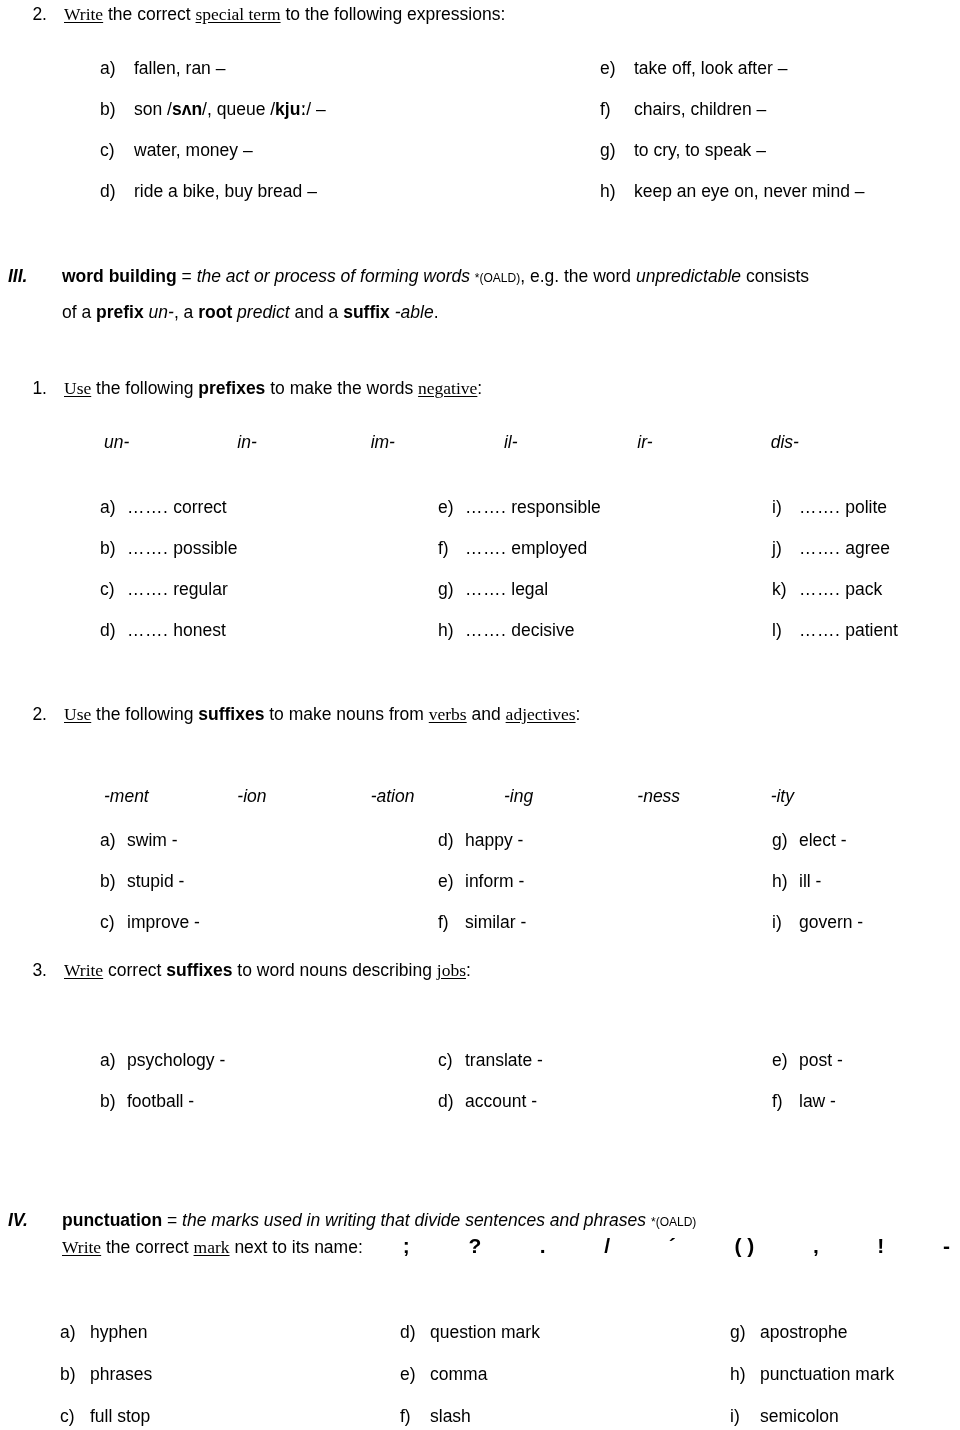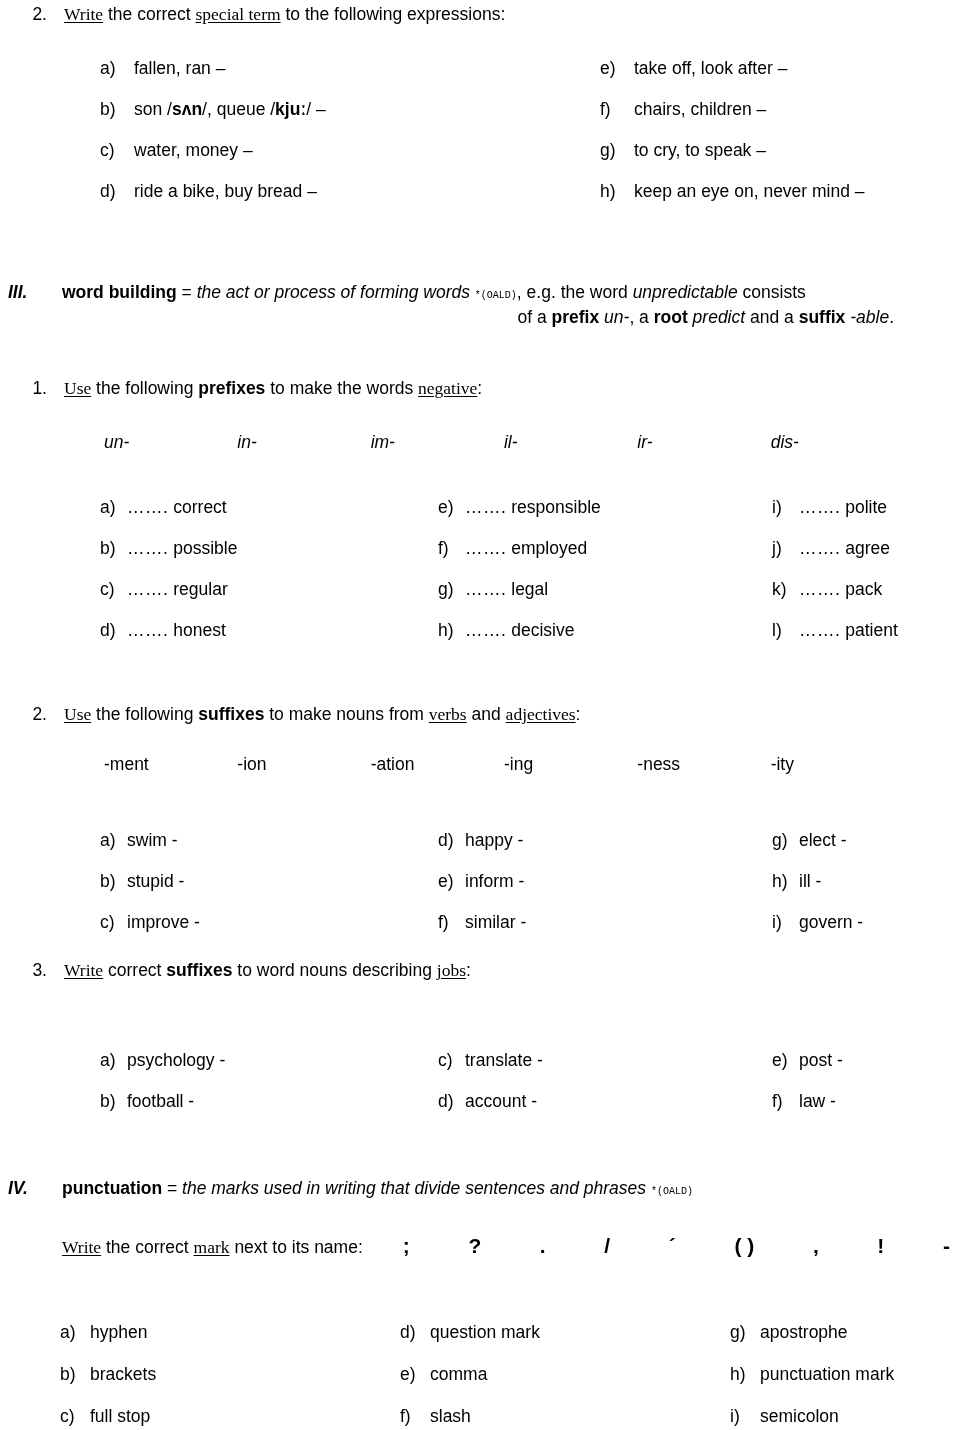--- a/index.html
+++ b/index.html
@@ -31,21 +31,21 @@
     flex: 0 0 44px;
     text-align: right;
     padding-right: 17px;
     font-weight: normal;
   }
   .q-text { flex: 1 1 auto; }
 
   u, .u { text-decoration: underline; text-underline-offset: 2px; font-family: Liberation Serif, serif; }
   b, .b { font-weight: bold; }
   i, .i { font-style: italic; }
-  .small { font-size: 10px; font-family: Liberation Mono, monospace; }
+  .small { font-size: 12px; }
 
   
   .grid { display: grid; width: 100%; }
   .item {
     display: flex;
     align-items: baseline;
     font-size: 17.5px;
     white-space: nowrap;
   }
   .item .lbl {
@@ -59,68 +59,68 @@
 
   
   #sec2-head { position: absolute; left: 20px; top: 4px; width: 920px; }
   #sec2-grid {
     position: absolute; left: 100px; top: 58px; width: 845px;
     grid-template-columns: 500px 345px;
     row-gap: 19px;
   }
   #sec2-grid .item .lbl { min-width: 34px; }
 
-  #sec3-head { position: absolute; left: 8px; top: 282px; width: 944px; }
+  #sec3-head { position: absolute; left: 8px; top: 266px; width: 944px; }
   #sec3-head .body {
     display: flex; align-items: baseline;
   }
   #sec3-head .rnum2 {
     width: 54px; flex: 0 0 54px; text-align: left;
     font-weight: bold; font-style: italic; font-size: 17.5px;
   }
   #sec3-head .def { flex: 1 1 auto; font-size: 17.5px; }
-  #sec3-head .def .line2 { display: block; text-align: right; padding-right: 58px; margin-top: 3px; }
+  #sec3-head .def .line2 { display: block; text-align: left; padding-right: 58px; margin-top: 14px; }
 
   #ex1-head { position: absolute; left: 20px; top: 378px; width: 920px; }
   #ex1-prefixes {
     position: absolute; left: 104px; top: 432px; width: 800px;
     display: grid; grid-template-columns: repeat(6, 1fr);
     font-style: italic; font-size: 17.5px;
   }
   #ex1-prefixes span { text-align: left; }
 
   #ex1-grid {
     position: absolute; left: 100px; top: 497px; width: 850px;
     grid-template-columns: 338px 334px auto;
     row-gap: 19px;
   }
 
   #ex2-head { position: absolute; left: 20px; top: 704px; width: 920px; }
   #ex2-suffixes {
-    position: absolute; left: 104px; top: 754px; width: 800px;
+    position: absolute; left: 104px; top: 786px; width: 800px;
     display: grid; grid-template-columns: repeat(6, 1fr);
-    font-size: 17.5px;
+    font-style: italic; font-size: 17.5px;
   }
   #ex2-suffixes span { text-align: left; }
 
   #ex2-grid {
     position: absolute; left: 100px; top: 830px; width: 850px;
     grid-template-columns: 338px 334px auto;
     row-gap: 19px;
   }
 
   #ex3-head { position: absolute; left: 20px; top: 960px; width: 920px; }
   #ex3-grid {
     position: absolute; left: 100px; top: 1050px; width: 850px;
     grid-template-columns: 338px 334px auto;
     row-gap: 19px;
   }
 
   #sec4-head { position: absolute; left: 8px; top: 1178px; width: 944px; }
-  #sec4-head .body { display: flex; align-items: center; }
+  #sec4-head .body { display: flex; align-items: center; margin-top: 32px; }
   #sec4-head .rnum2 {
     width: 54px; flex: 0 0 54px; text-align: left;
     font-weight: bold; font-style: italic; font-size: 17.5px;
   }
   #sec4-head .def { flex: 1 1 auto; font-size: 17.5px; }
 
   #sec4-marks-row {
     position: absolute; left: 62px; top: 1233px; width: 890px;
     display: flex; align-items: baseline; font-size: 17.5px; gap: 8px;
   }
@@ -351,21 +351,21 @@
         <span class="lbl">d)</span>
         <span class="txt">question mark</span>
       </div>
     <div class="item">
         <span class="lbl">g)</span>
         <span class="txt">apostrophe</span>
       </div>
 
     <div class="item">
         <span class="lbl">b)</span>
-        <span class="txt">brackets</span>
+        <span class="txt">phrases</span>
       </div>
     <div class="item">
         <span class="lbl">e)</span>
         <span class="txt">comma</span>
       </div>
     <div class="item">
         <span class="lbl">h)</span>
         <span class="txt">punctuation mark</span>
       </div>
 

